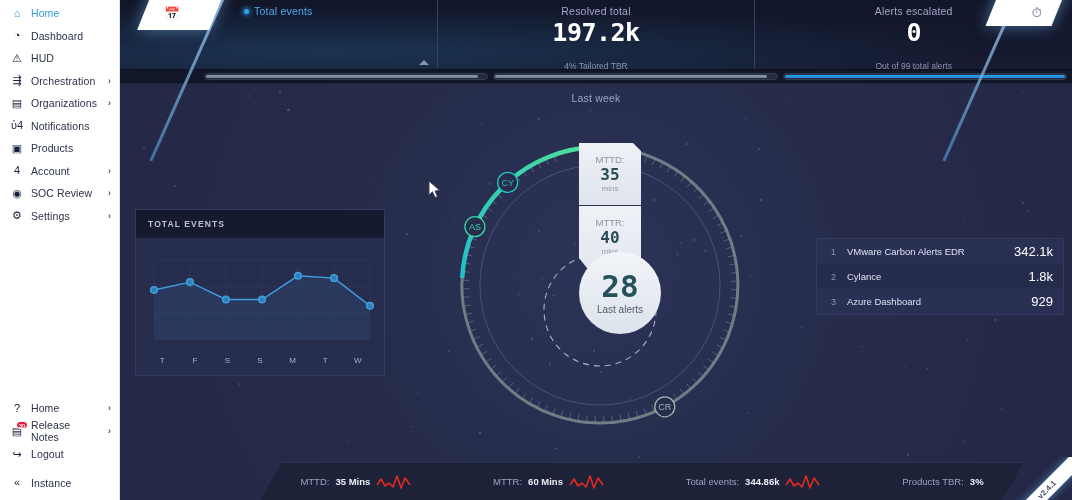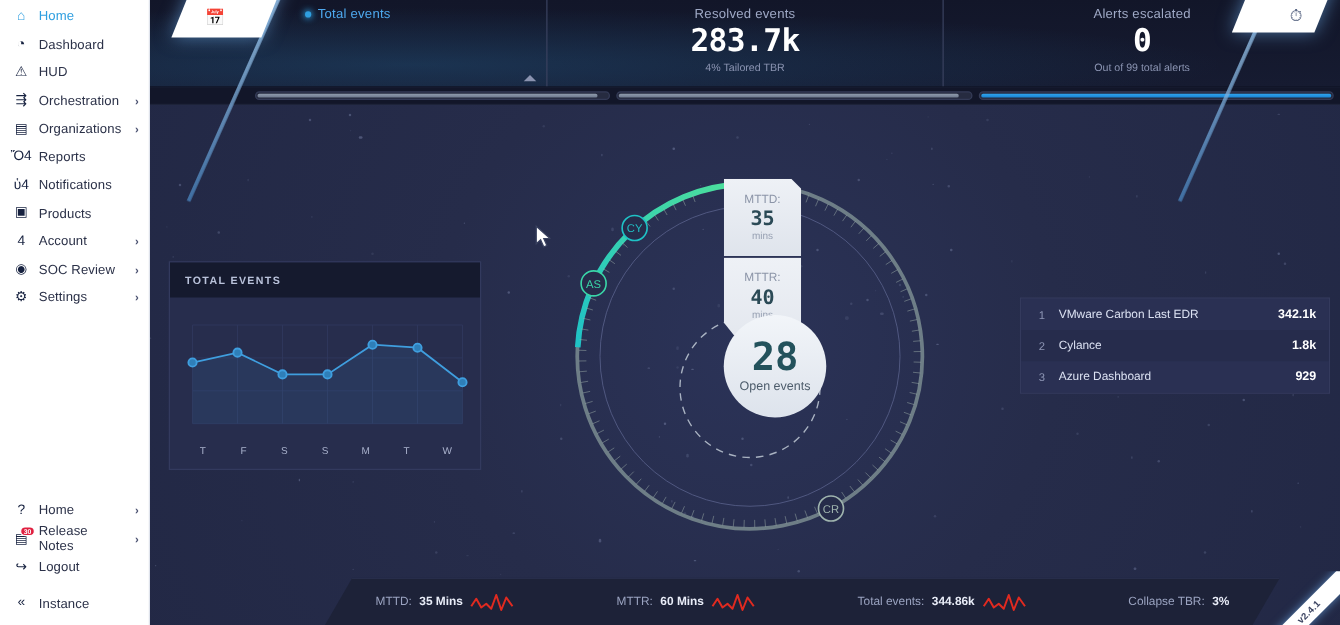--- a/index.html
+++ b/index.html
@@ -95,21 +95,21 @@
     display:flex; align-items:center; gap:5px;
   }
   .kpicell.sel .kpilab{ color:#4ea9ef; }
   .dot{ width:5px; height:5px; border-radius:50%; background:#2f9fe0;
         box-shadow:0 0 5px 1px rgba(47,159,224,.9); }
   .kpival{
     font-family:"DejaVu Sans Mono", monospace;
     font-size:25px; font-weight:700; color:#ffffff;
     letter-spacing:-.5px; line-height:30px; margin-top:1px;
   }
-  .kpisub{ font-size:8.5px; color:#8b94b2; margin-top:1px;}
+  .kpisub{ font-size:8.5px; color:#8b94b2; margin-top:13px;}
   .caret-up{
     position:absolute; right:8px; bottom:4px;
     width:0;height:0;border-left:5px solid transparent;border-right:5px solid transparent;
     border-bottom:5px solid #8a93b0;
   }
   #bars{
     position:absolute; left:0; top:70px; width:952px; height:14px;
     background:#121629; display:flex; align-items:center; gap:5px;
     padding:0 5px 0 84px;
     border-bottom:1px solid #1d2339;
@@ -181,21 +181,21 @@
   #gen .ghdr .t1{ font-size:8px; color:#cdd4e8; letter-spacing:.7px; font-weight:700;}
   #gen .ghdr .t2{ font-size:8px; color:#7e87a6; letter-spacing:.7px; font-weight:700;}
   .grow{
     height:25px; display:flex; align-items:center; padding:0 10px 0 14px;
     font-size:9.5px; color:#dbe1f2;
   }
   .grow:nth-child(odd){ background:#2a3053; }
   .grow:nth-child(even){ background:#262c4c; }
   .grank{ width:16px; color:#8d95b4; font-size:9px; }
   .gname{ flex:1 1 auto; }
-  .gval{ font-weight:700; color:#ffffff; font-size:10px; }
+  .gval{ font-weight:400; color:#ffffff; font-size:13px; }
 
   
   #botwrap{ position:absolute; left:0; bottom:0; width:952px; height:42px; }
   #bot{
     position:absolute; left:140px; right:48px; bottom:0; height:38px;
     background:#1d2238; border-top:1px solid #2b3250;
     display:flex; align-items:center; justify-content:space-around;
     clip-path:polygon(22px 0, 100% 0, calc(100% - 22px) 100%, 0 100%);
   }
   .bitem{ display:flex; align-items:center; gap:6px; font-size:9.5px; color:#9aa3c0;}
@@ -240,24 +240,20 @@
       </div>
       <div class="navitem">
         <span class="ico">⇶</span>
         <span class="lbl">Orchestration</span>
         <span class="chev">›</span>
       </div>
       <div class="navitem">
         <span class="ico">▤</span>
         <span class="lbl">Organizations</span>
         <span class="chev">›</span>
-      </div>
-      <div class="navitem">
-        <span class="ico">Ὄ4</span>
-        <span class="lbl">Reports</span>
       </div>
       <div class="navitem">
         <span class="ico">ὑ4</span>
         <span class="lbl">Notifications</span>
       </div>
       <div class="navitem">
         <span class="ico">▣</span>
         <span class="lbl">Products</span>
       </div>
       <div class="navitem">
@@ -443,23 +439,23 @@
     <div class="kpicell sel">
       <div class="kpilab">
         <span class="dot"></span>
         <span>Total events</span>
       </div>
       <div class="caret-up"></div>
     </div>
 
     <div class="kpicell">
       <div class="kpilab">
-          <span>Resolved events</span>
-        </div>
-      <div class="kpival">283.7k</div>
+          <span>Resolved total</span>
+        </div>
+      <div class="kpival">197.2k</div>
       <div class="kpisub">4% Tailored TBR</div>
     </div>
 
     <div class="kpicell">
       <div class="kpilab">
           <span>Alerts escalated</span>
         </div>
       <div class="kpival">0</div>
       <div class="kpisub">Out of 99 total alerts</div>
     </div>
@@ -478,20 +474,21 @@
       <div class="fill grey" id="f0" style="width: calc(97% - 2px);"></div>
     </div>
     <div class="track">
       <div class="fill grey" id="f1" style="width: calc(97% - 2px);"></div>
     </div>
     <div class="track">
       <div class="fill blue" id="f2" style="width: calc(100% - 2px);"></div>
     </div>
   </div>
 
+  <div class="lastweek">Last week</div>
 
   <div id="chartcard">
     <div class="hdr">
       <span>TOTAL EVENTS</span>
     </div>
     <div class="chartbody">
       <svg id="linechart" width="250" height="139" viewBox="0 0 250 139">
           <line x1="18" y1="22" x2="18" y2="101" stroke="#323a60" stroke-width="0.6"></line>
           <line x1="54" y1="22" x2="54" y2="101" stroke="#323a60" stroke-width="0.6"></line>
           <line x1="90" y1="22" x2="90" y2="101" stroke="#323a60" stroke-width="0.6"></line>
@@ -660,28 +657,28 @@
               display:flex;flex-direction:column;align-items:center;justify-content:center;">
     <div style="font-size:9.5px;color:#8c95a8;line-height:11px;">MTTR:</div>
     <div style="font-family:'DejaVu Sans Mono',monospace;font-size:16px;font-weight:700;color:#2b4a56;line-height:19px;">40</div>
     <div style="font-size:8px;color:#97a0b2;line-height:10px;">mins</div>
   </div>
 
   <div style="position:absolute; left:459px; top:252px; width:82px; height:82px;
               border-radius:50%; background:linear-gradient(180deg,#f2f5f9,#dde3ec);
               display:flex; flex-direction:column; align-items:center; justify-content:center;">
     <div style="font-family:'DejaVu Sans Mono',monospace;font-size:31px;font-weight:700;color:#23525c;line-height:31px;">28</div>
-    <div style="font-size:10px;color:#4d5c6b;margin-top:2px;">Open events</div>
+    <div style="font-size:10px;color:#4d5c6b;margin-top:2px;">Last alerts</div>
   </div>
 
   <div id="gen">
     <div id="genrows">
         <div class="grow">
           <span class="grank">1</span>
-          <span class="gname">VMware Carbon Last EDR</span>
+          <span class="gname">VMware Carbon Alerts EDR</span>
           <span class="gval">342.1k</span>
         </div>
         <div class="grow">
           <span class="grank">2</span>
           <span class="gname">Cylance</span>
           <span class="gval">1.8k</span>
         </div>
         <div class="grow">
           <span class="grank">3</span>
           <span class="gname">Azure Dashboard</span>
@@ -713,21 +710,21 @@
         <div class="bitem">
           <span>Total events:</span>
           <b>344.86k</b>
           <span class="spark">
             <svg width="36" height="16" viewBox="0 0 36 16">
               <path d="M1,11 L5,5 L9,12 L13,9 L17,13 L21,2 L25,14 L29,4 L34,11" fill="none" stroke="#e02a20" stroke-width="1.6" stroke-linejoin="round"></path>
             </svg>
           </span>
         </div>
         <div class="bitem">
-          <span>Collapse TBR:</span>
+          <span>Products TBR:</span>
           <b>3%</b>
         </div>
       </div>
     <div class="ribbon">
       <div class="strip">
           <span>v2.4.1</span>
         </div>
     </div>
   </div>
 

